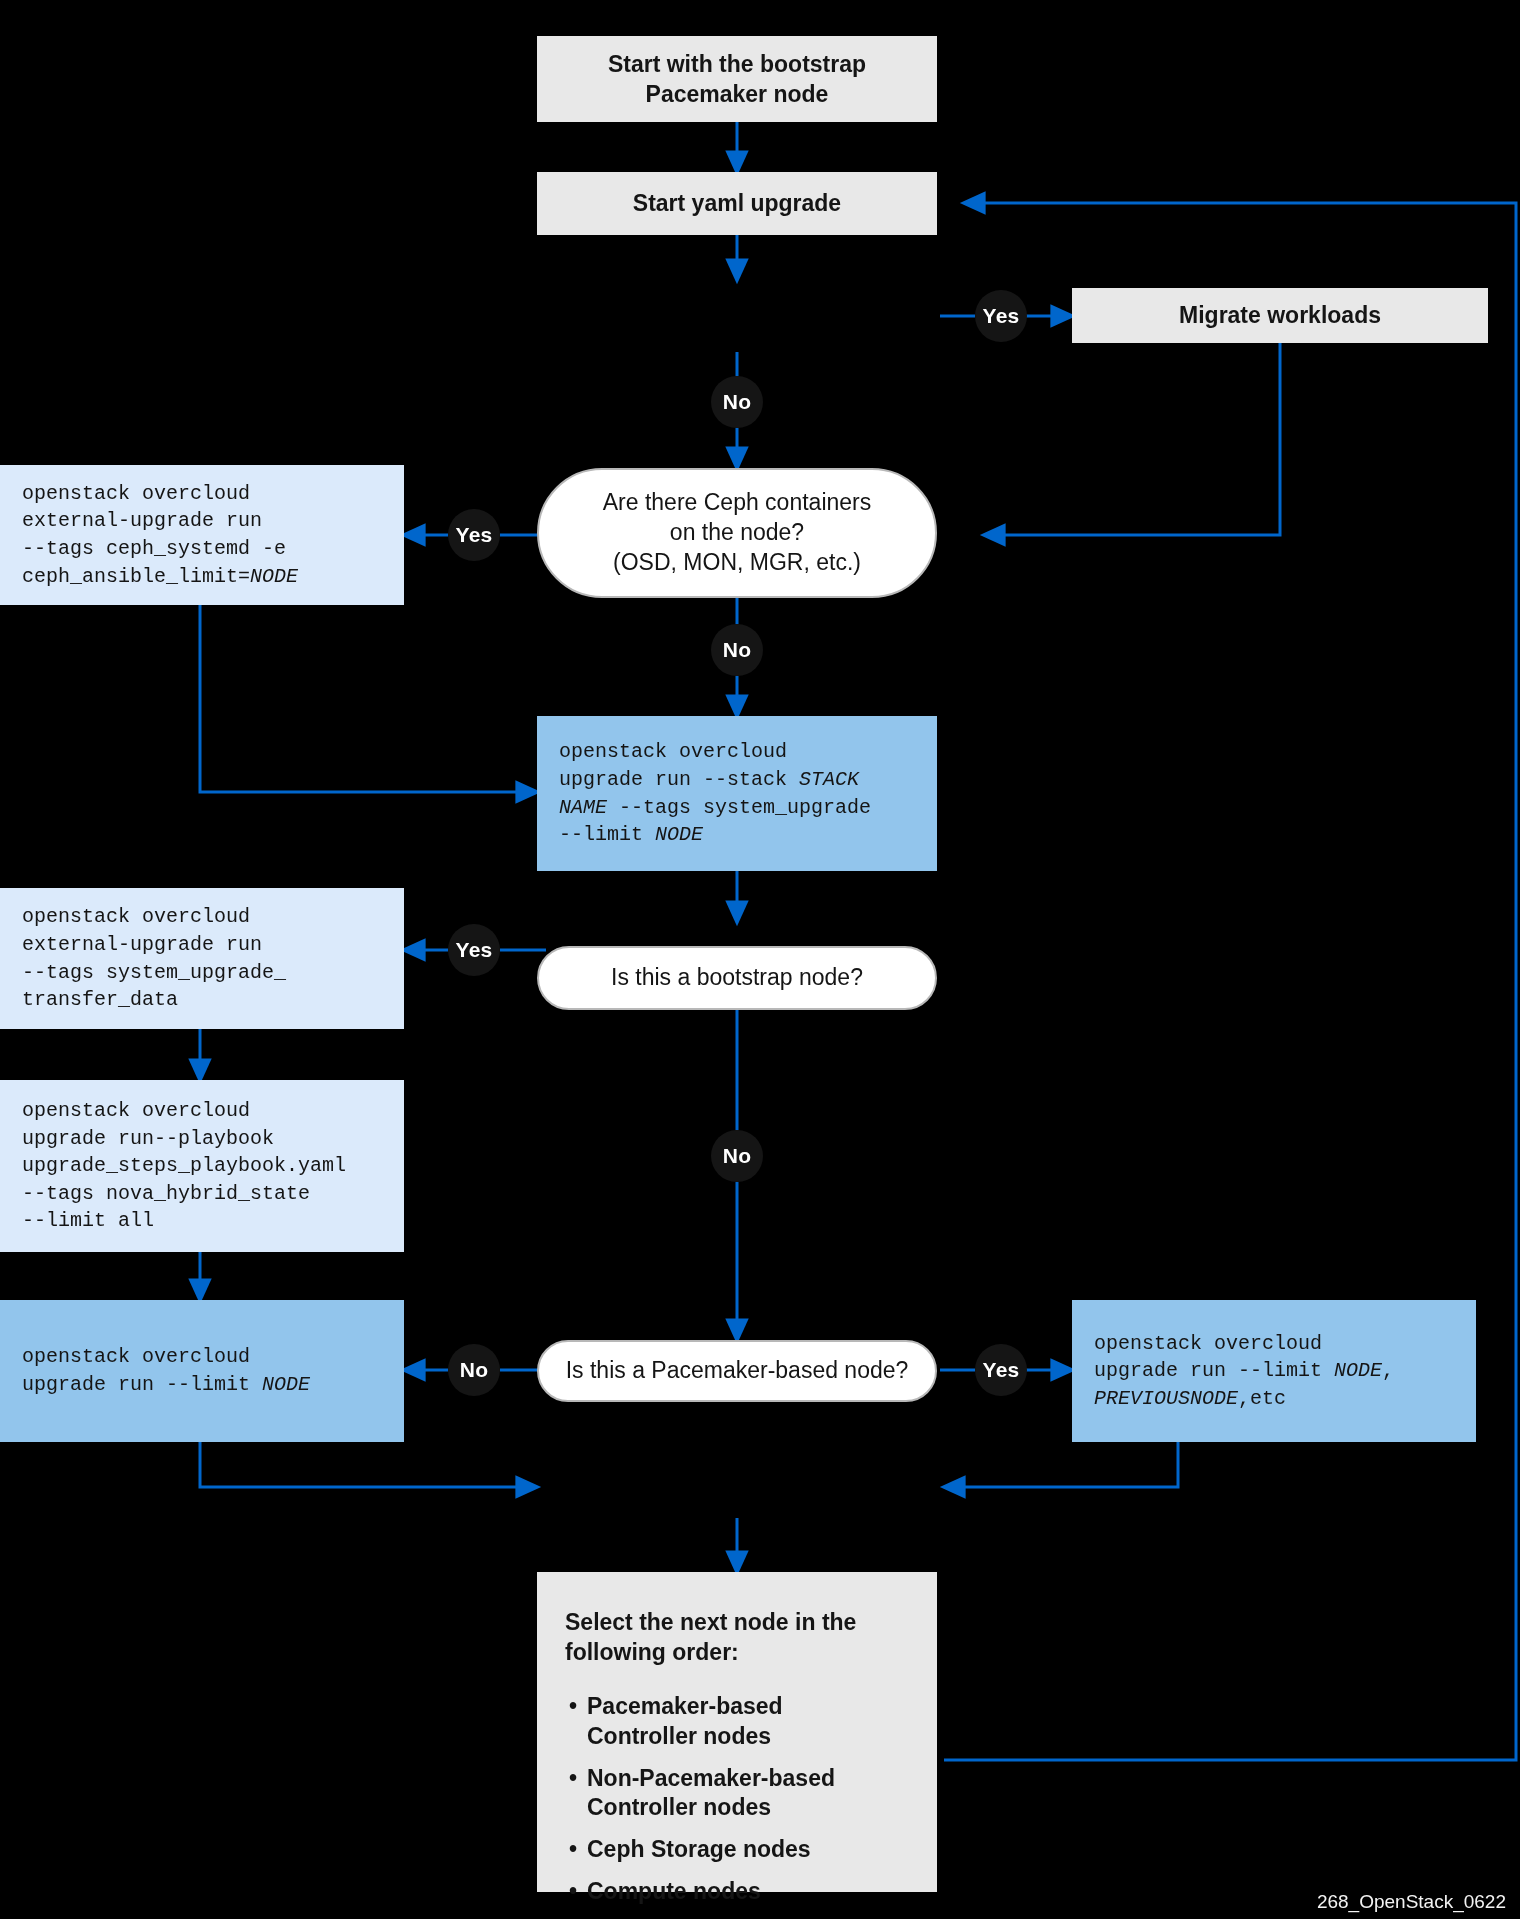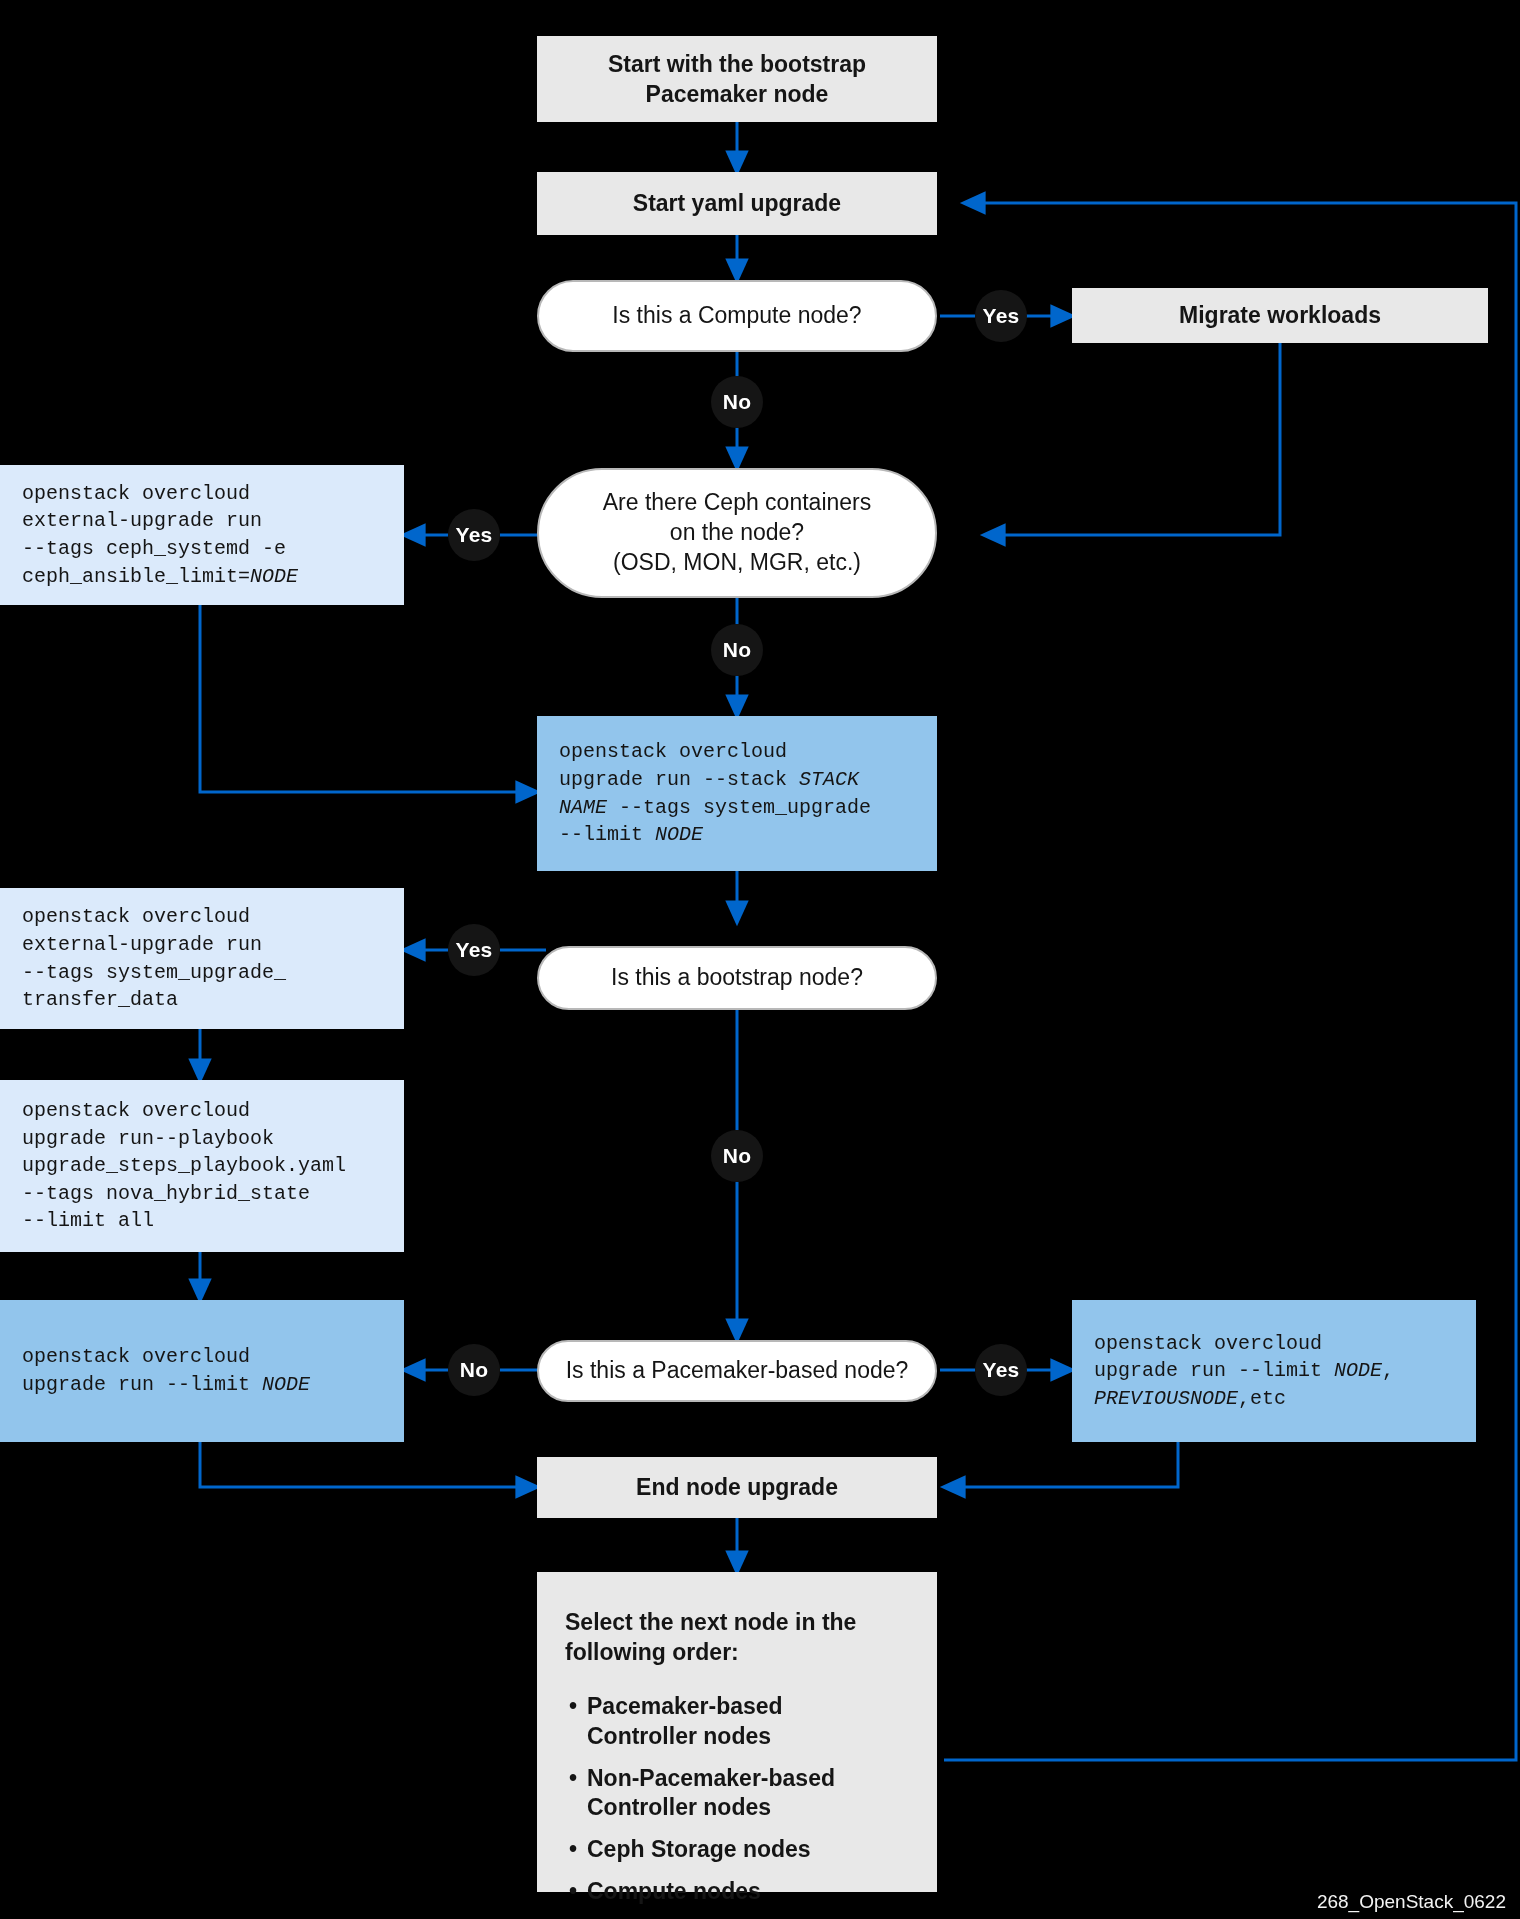--- a/index.html
+++ b/index.html
@@ -191,23 +191,20 @@
 
   <div class="node proc" style="left:537px; top:36px; width:400px; height:86px;">
     <span class="txt">Start with the bootstrap
 Pacemaker node</span>
   </div>
 
   <div class="node proc" style="left:537px; top:172px; width:400px; height:63px;">
     <span class="txt">Start yaml upgrade</span>
   </div>
 
-  <div class="node decision" style="left:537px; top:280px; width:400px; height:72px;">
-    <span class="txt">Is this a Compute node?</span>
-  </div>
 
   <div class="badge" style="left:975px; top:290px;">Yes</div>
   <div class="badge" style="left:711px; top:376px;">No</div>
 
   <div class="node proc" style="left:1072px; top:288px; width:416px; height:55px;">
     <span class="txt">Migrate workloads</span>
   </div>
 
   <div class="node decision" style="left:537px; top:468px; width:400px; height:130px;">
     <span class="txt">Are there Ceph containers
@@ -265,23 +262,20 @@
     <span class="txt">openstack overcloud
 upgrade run --limit <i>NODE</i></span>
   </div>
 
   <div class="node cmd cmd-dark" style="left:1072px; top:1300px; width:404px; height:142px;">
     <span class="txt">openstack overcloud
 upgrade run --limit <i>NODE</i>,
 <i>PREVIOUSNODE</i>,etc</span>
   </div>
 
-  <div class="node proc" style="left:537px; top:1457px; width:400px; height:61px;">
-    <span class="txt">End node upgrade</span>
-  </div>
 
   <div class="listbox" style="position:absolute; left:537px; top:1572px; width:400px; height:320px;">
     <div class="lead">Select the next node in the
 following order:</div>
     <ul>
       <li>Pacemaker-based
 Controller nodes</li>
       <li>Non-Pacemaker-based
 Controller nodes</li>
       <li>Ceph Storage nodes</li>

